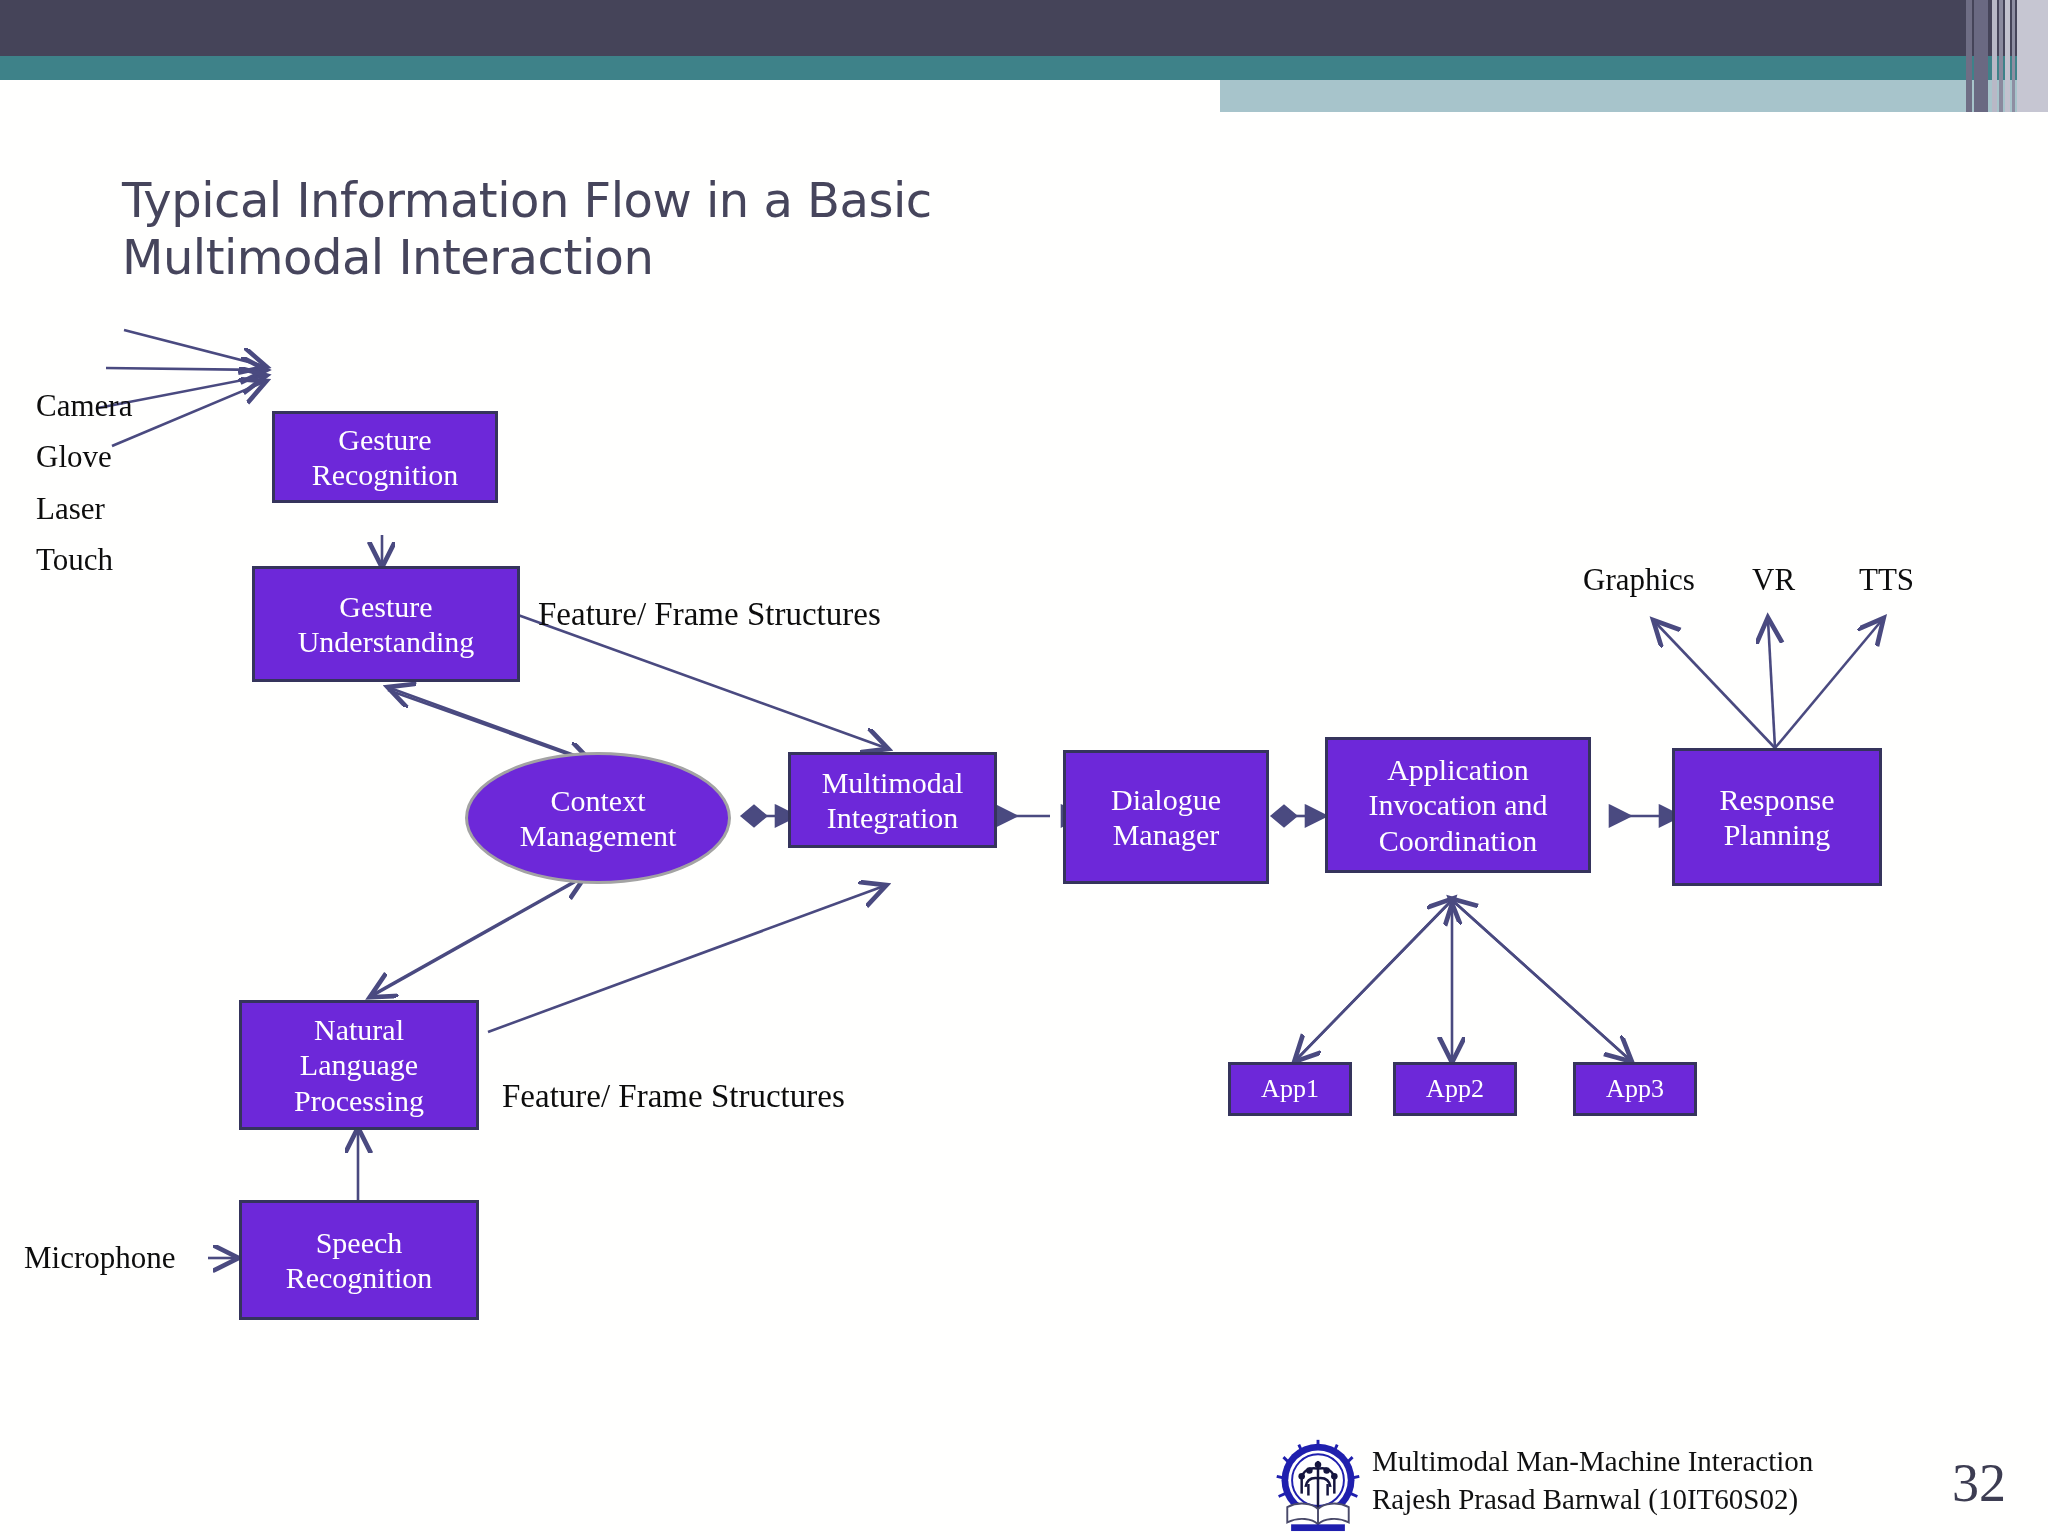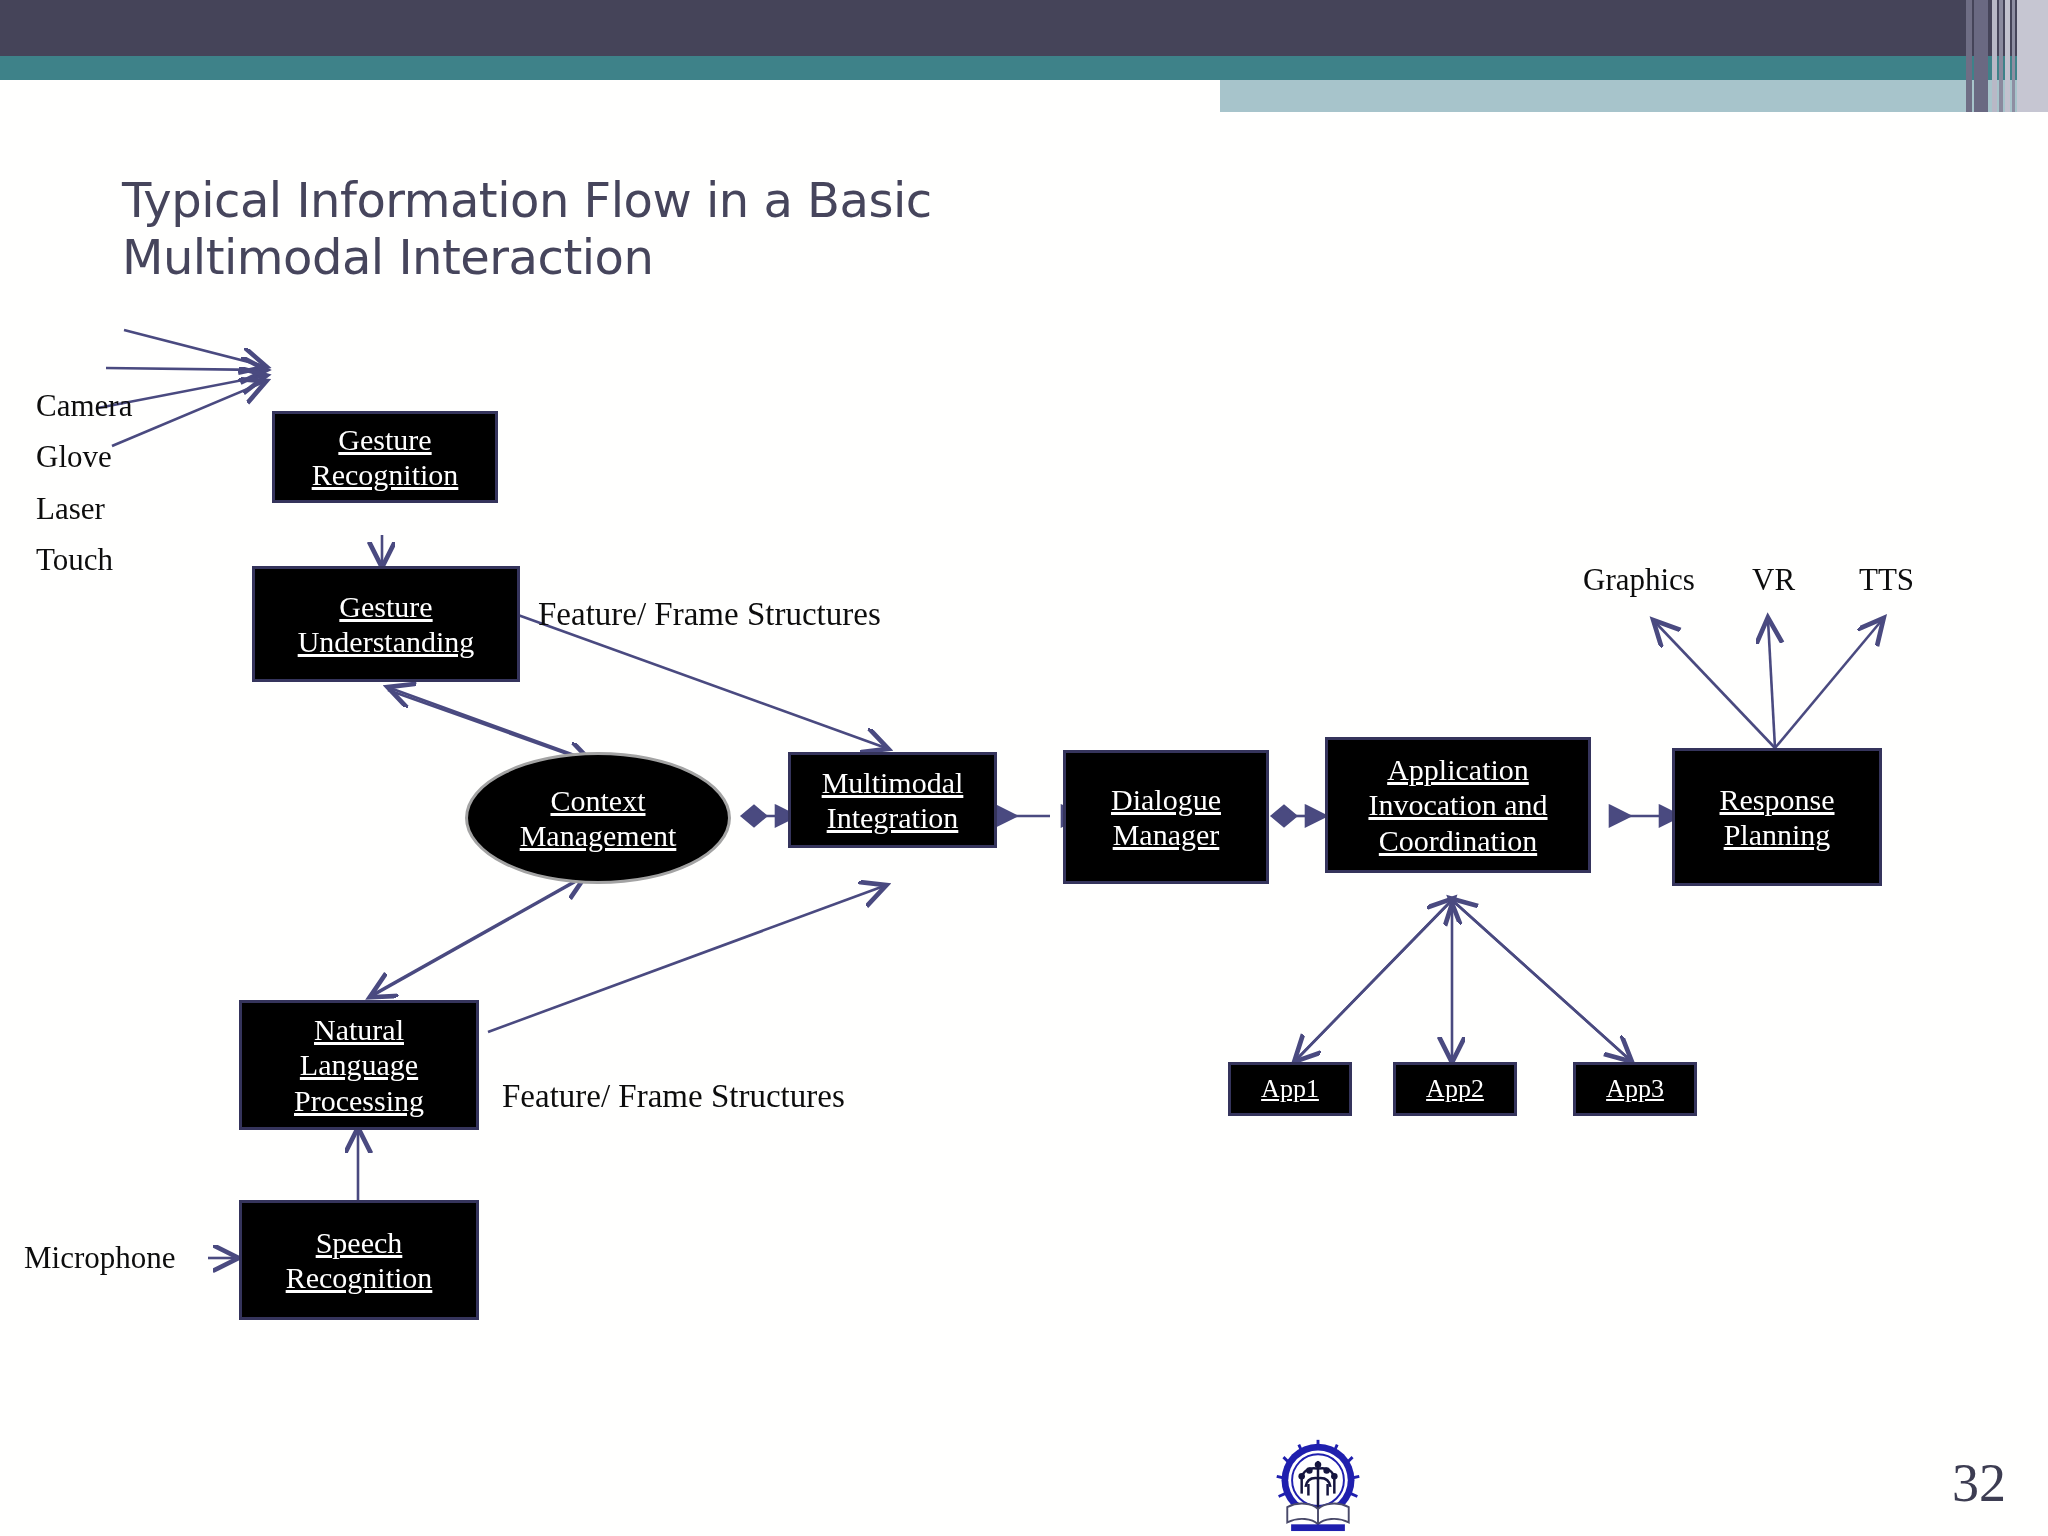--- a/index.html
+++ b/index.html
@@ -29,29 +29,28 @@
     color:#46455c;font-weight:normal;letter-spacing:-0.5px;
     white-space:pre-line;
   }
 
   
   #diagram{position:absolute;left:0;top:0;width:2048px;height:1536px;}
 
   
   .node{
     position:absolute;
-    background:#000000;
+    background:#6d28d9;
     border:3px solid #35345c;
     color:#ffffff;
     display:flex;align-items:center;justify-content:center;
     text-align:center;
     font-family:"Liberation Serif", serif;
     font-size:30px;line-height:1.18;
     box-sizing:border-box;
-    text-decoration:underline;
   }
   .node.ellipse{
     border-radius:50%;
     border:3px solid #a3a3a3;
   }
   .node.small{font-size:26px;}
 
   
   .lbl{
     position:absolute;
@@ -246,17 +245,18 @@
           <circle cx="59" cy="36" r="3.4"></circle>
         <circle cx="50" cy="30" r="3.4"></circle>
       </g>
 
       <g>
         <path d="M18,74 C30,68 44,70 50,76 C56,70 70,68 82,74 L82,90 C70,84 56,86 50,92 C44,86 30,84 18,90 Z" fill="#ffffff" stroke="#4a4a6a" stroke-width="2"></path>
         <line x1="50" y1="76" x2="50" y2="92" stroke="#4a4a6a" stroke-width="2"></line>
       </g>
       <rect x="22" y="92" width="56" height="7" fill="#1f1fae"></rect>
     </svg>
+    <div id="footer-text"><span>Multimodal Man-Machine Interaction</span><br><span>Rajesh Prasad Barnwal (10IT60S02)</span></div>
   </div>
 
   <div id="pagenum">32</div>
 
 </div>
 
 </body></html>

